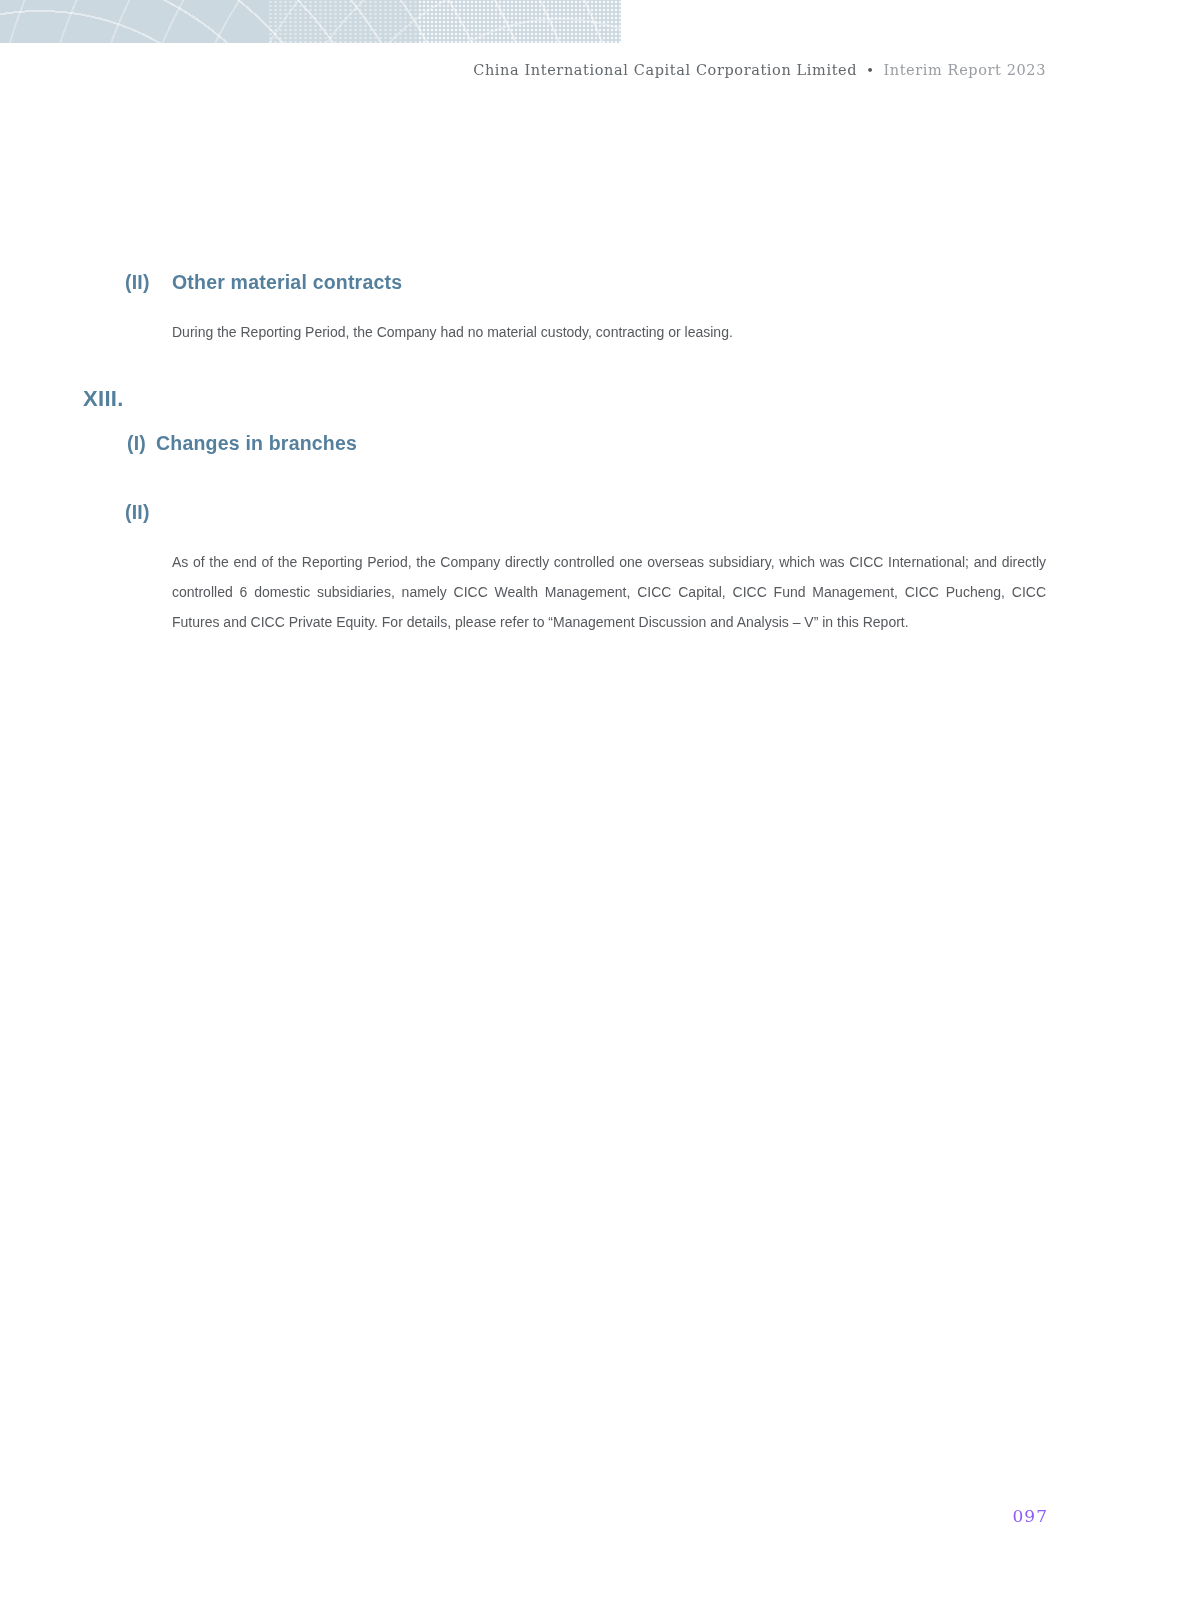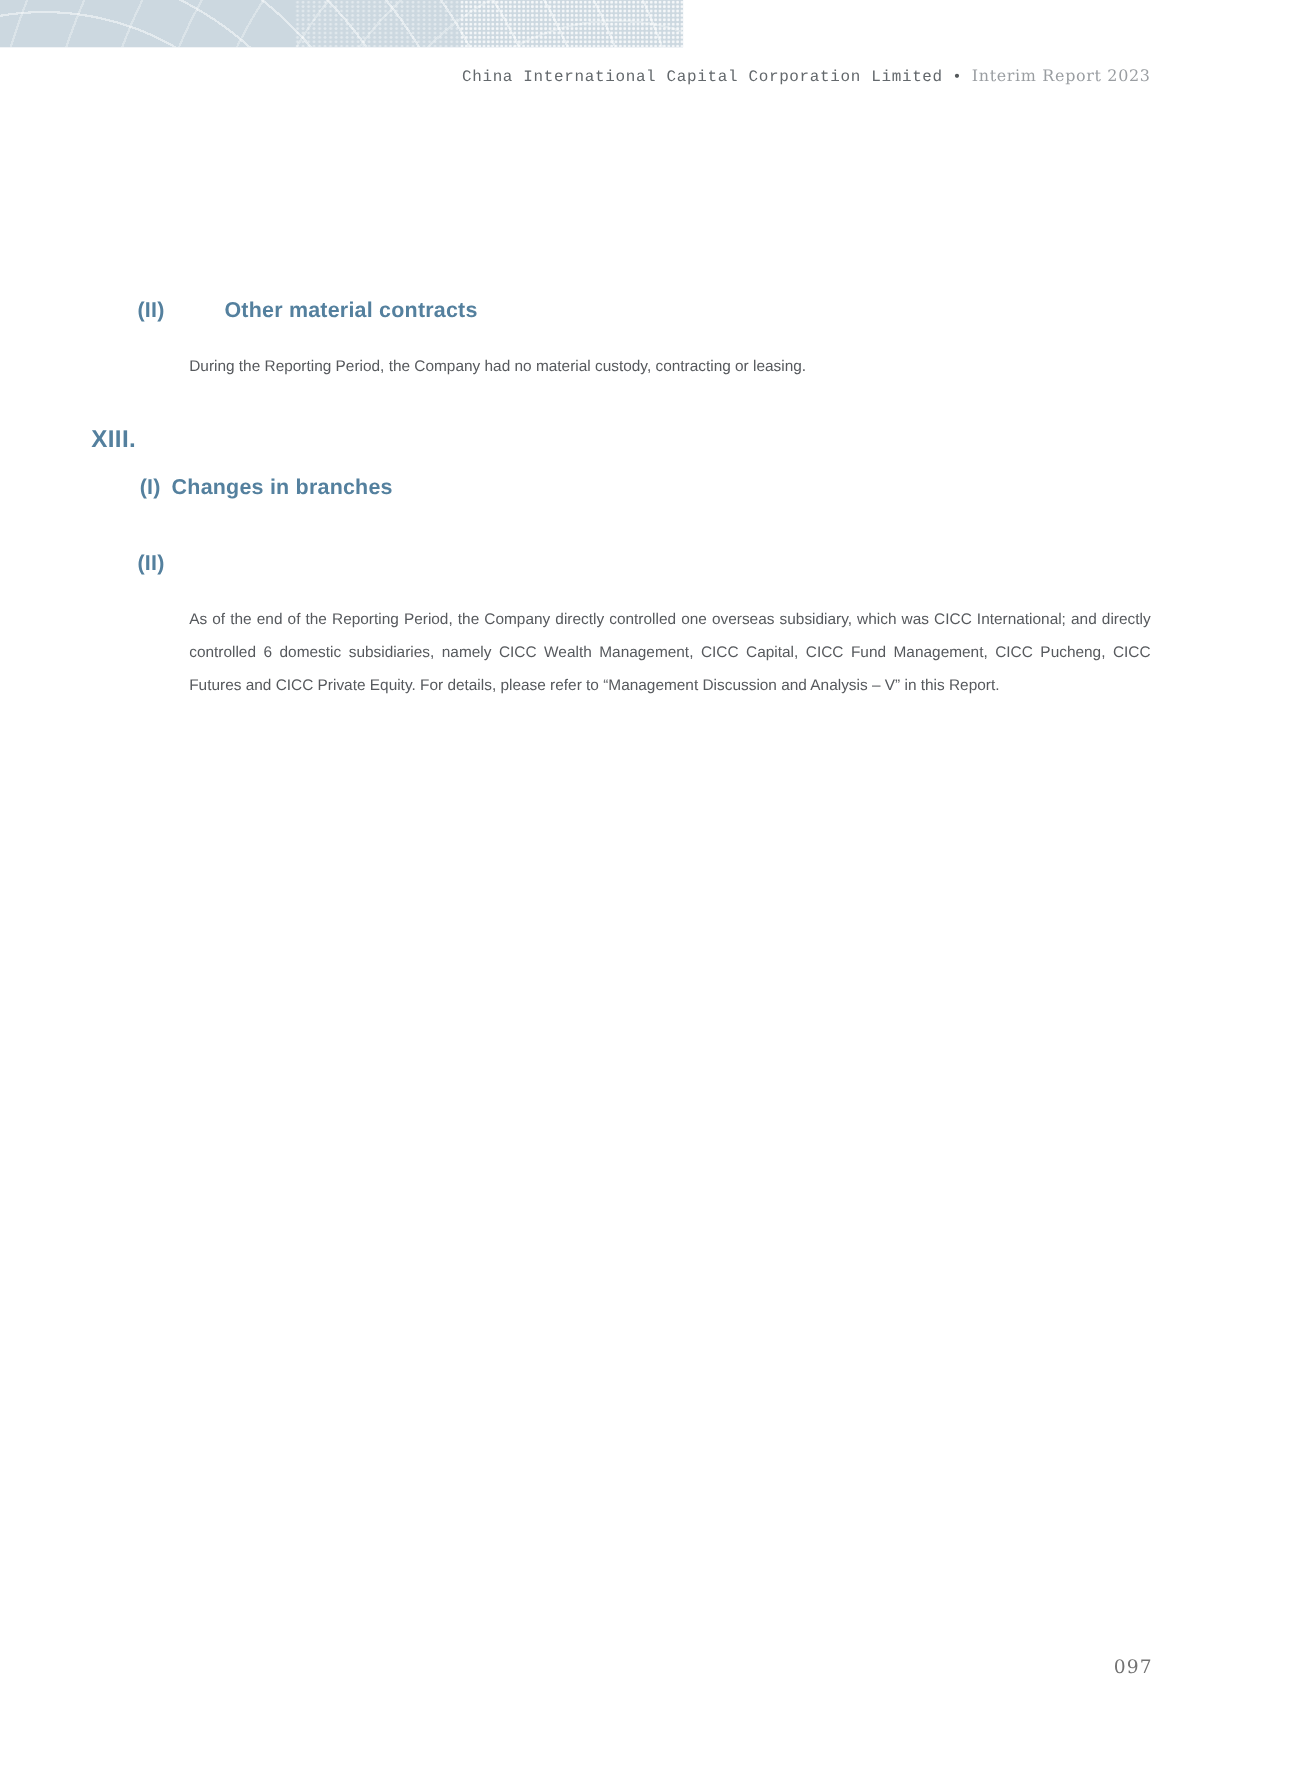--- a/index.html
+++ b/index.html
@@ -28,29 +28,29 @@
   }
   .speckle.a{left:268px;width:150px;opacity:.45;}
   .speckle.b{left:418px;width:203px;opacity:.85;background-size:4px 4px;}
 
   
   .running-header{
     position:absolute;top:62px;right:144px;
     font-family:"DejaVu Serif",serif;font-size:14.5px;letter-spacing:.6px;
     white-space:nowrap;
   }
-  .rh-company{color:var(--header-gray,#63686c);font-family:Liberation Mono, monospace;}
+  .rh-company{color:var(--header-gray,#63686c);}
   .rh-sep{color:#55595c;padding:0 9px;font-size:13px;}
   .rh-report{color:var(--header-light,#999da1);}
 
   
   .content{position:absolute;top:0;left:0;width:1190px;padding-top:271px;}
 
   .h2-row{display:flex;margin-left:125px;color:var(--heading-blue,#54809e);
-    font-size:19.5px;font-weight:700;letter-spacing:.2px;line-height:23px;gap:32px;}
+    font-size:19.5px;font-weight:700;letter-spacing:.2px;line-height:23px;}
   .h2-row .lbl{width:47px;flex:0 0 47px;}
 
   .h1-row{display:flex;margin-left:83px;color:var(--heading-blue,#54809e);
     font-size:22px;font-weight:700;letter-spacing:.3px;line-height:25px;margin-top:39px;text-align:center;}
   .h1-row .lbl{width:40px;flex:0 0 40px;}
 
   .h2b-row{display:flex;margin-left:127px;color:var(--heading-blue,#54809e);
     font-size:19.5px;font-weight:700;letter-spacing:.2px;line-height:23px;margin-top:21px;}
   .h2b-row .lbl{margin-right:10px;}
 
@@ -60,21 +60,21 @@
     text-align:justify;
   }
   .mt-first{margin-top:23px;}
   .mt-para{margin-top:35px;}
   .mt-sec{margin-top:46px;}
 
   
   .page-number{
     position:absolute;top:1506px;right:142px;
     font-family:"DejaVu Serif",serif;font-size:17px;letter-spacing:1px;
-    color:#737373;
+    color:#8b5cf6;
   }
 </style>
 </head>
 <body>
 
 <div class="page">
 
   <div class="top-band">
     <span class="speckle a"></span>
     <span class="speckle b"></span>

